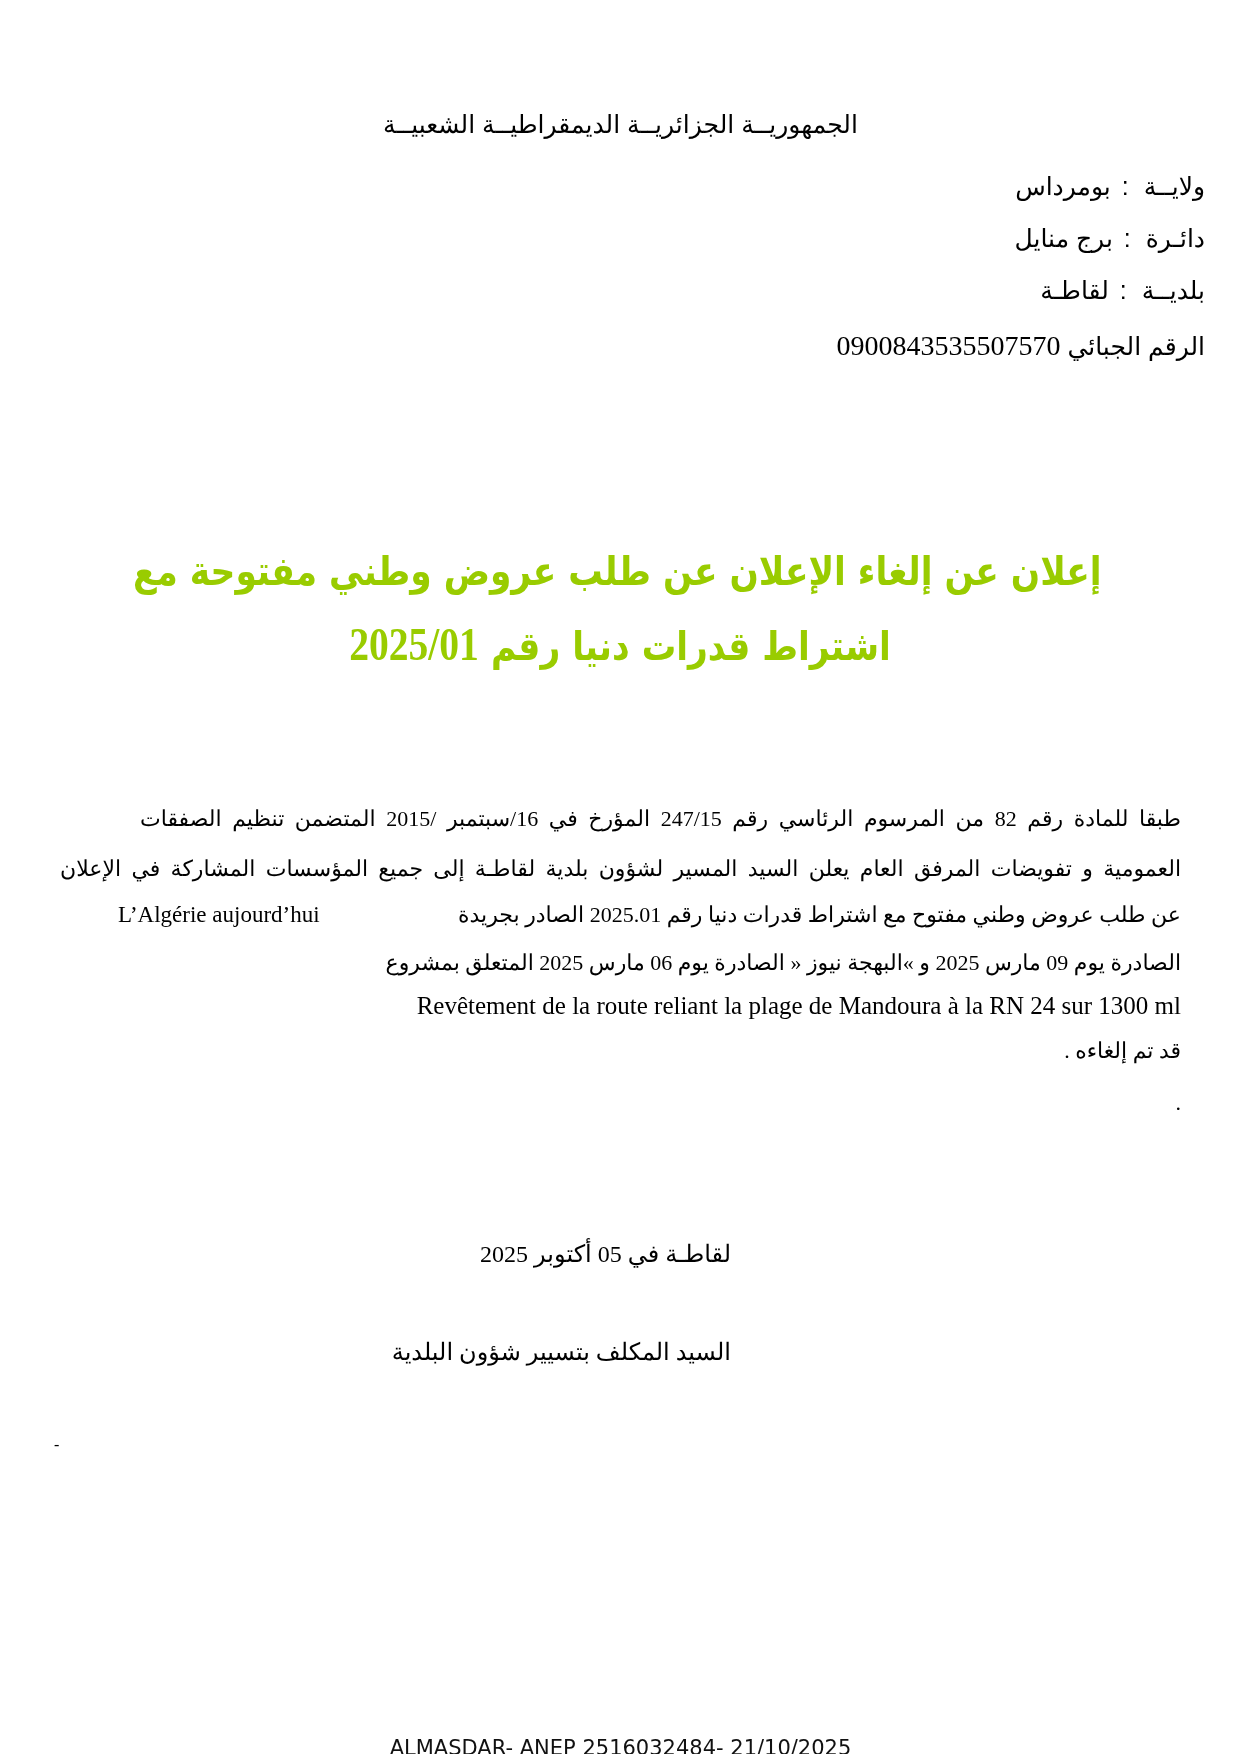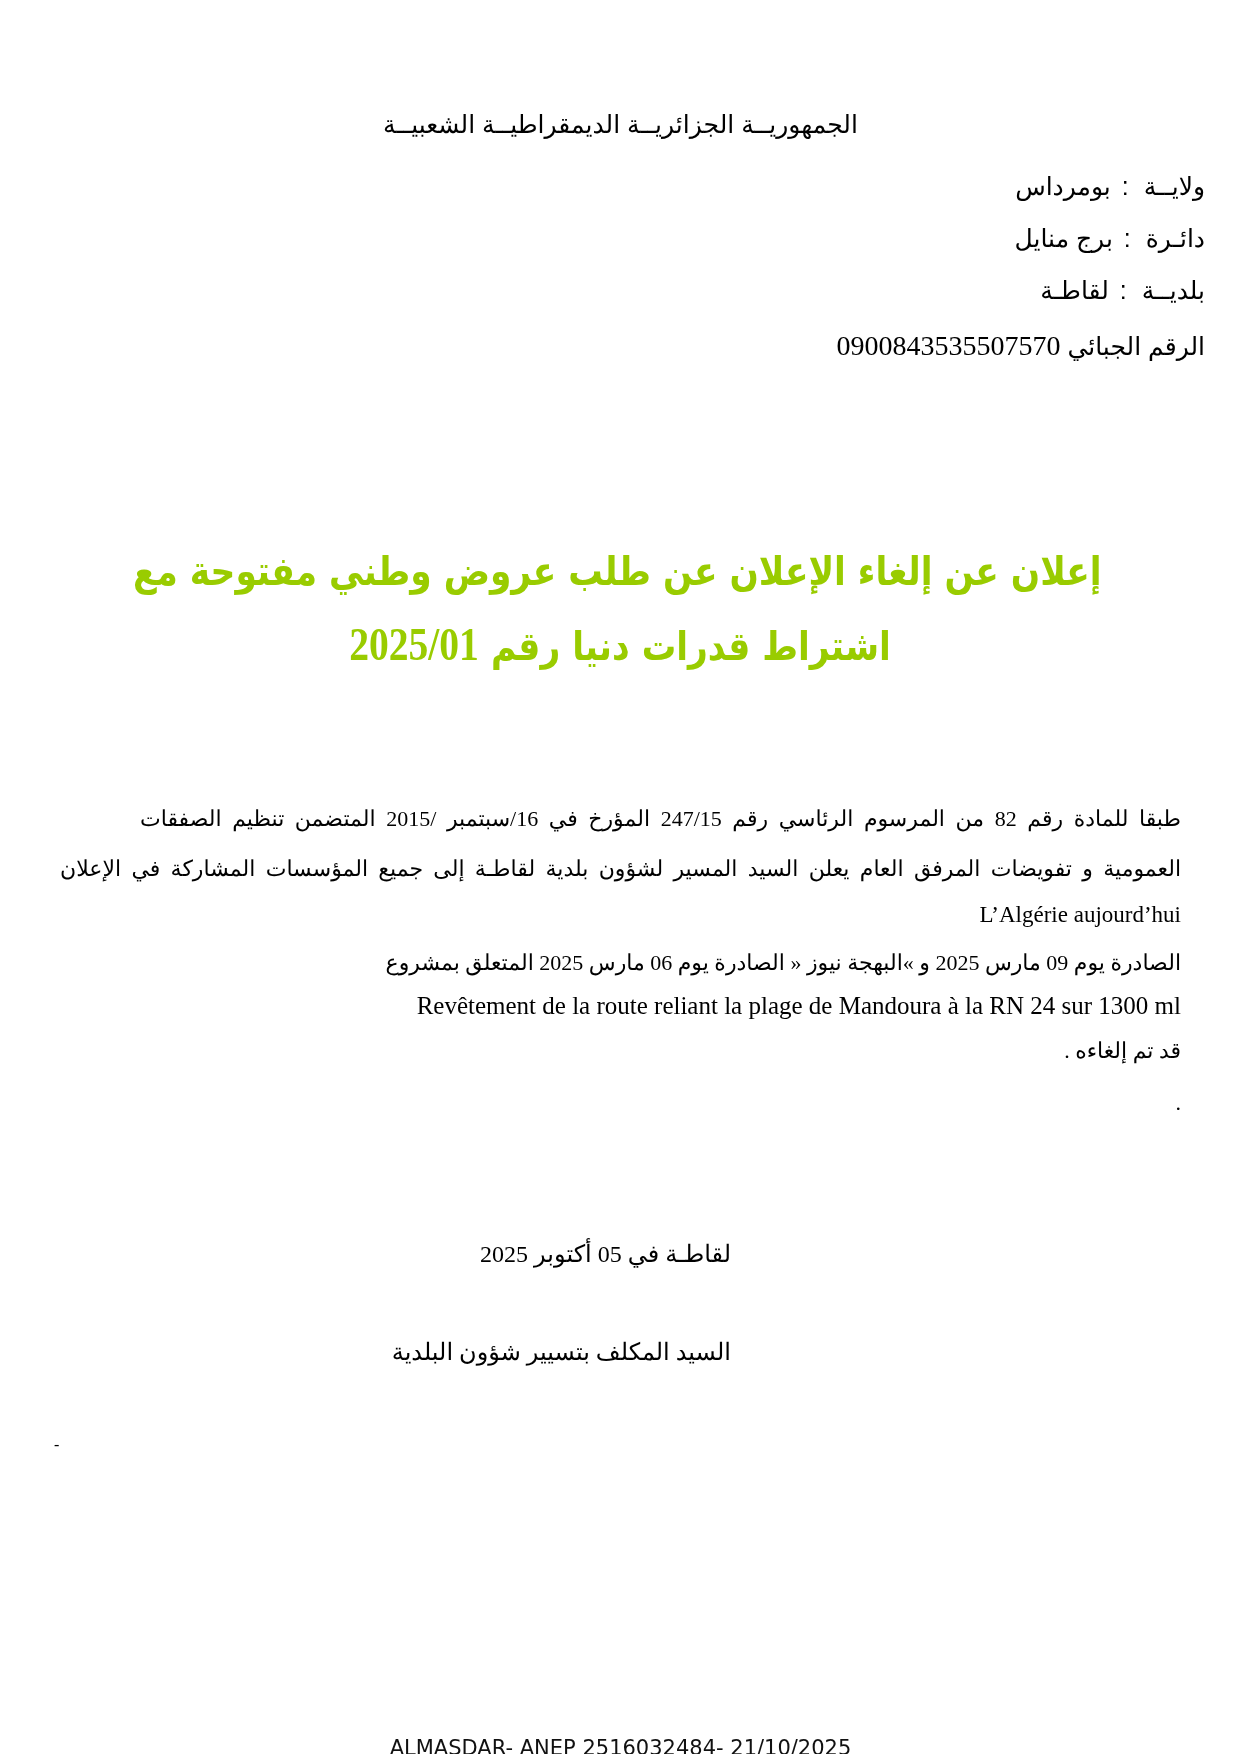--- a/index.html
+++ b/index.html
@@ -67,20 +67,21 @@
 
 <div class="abs rtl title" style="top:548px;">إعلان عن إلغاء الإعلان عن طلب عروض وطني مفتوحة مع</div>
 <div class="abs rtl title" style="top:618px;">
   <span>اشتراط قدرات دنيا  رقم</span>
   <span class="title-num">2025/01</span>
 </div>
 
 <div class="abs rtl body-line" style="top:806px; left:140px; text-align:justify; text-align-last:justify;">طبقا للمادة رقم 82 من المرسوم الرئاسي رقم 247/15 المؤرخ في 16/سبتمبر /2015 المتضمن تنظيم الصفقات</div>
 <div class="abs rtl body-line" style="top:856px; left:60px; text-align:justify; text-align-last:justify;">العمومية و تفويضات المرفق العام يعلن السيد المسير لشؤون  بلدية لقاطـة  إلى جميع المؤسسات  المشاركة في  الإعلان</div>
 <div class="abs rtl body-line" style="top:902px; left:118px; display:flex; justify-content:space-between;">
+  <span>عن طلب عروض وطني مفتوح مع اشتراط قدرات دنيا رقم 2025.01  الصادر بجريدة</span>
   <span class="latin" style="direction:ltr;">L’Algérie aujourd’hui</span>
 </div>
 <div class="abs rtl body-line" style="top:950px;">الصادرة يوم 09 مارس   2025 و »البهجة نيوز « الصادرة يوم 06  مارس 2025 المتعلق بمشروع</div>
 <div class="abs fr-line" style="top:992px;">Revêtement de la route reliant la plage de Mandoura à la RN 24 sur 1300 ml</div>
 <div class="abs rtl body-line" style="top:1038px;">قد تم إلغاءه .</div>
 <div class="abs rtl body-line" style="top:1090px;">.</div>
 
 <div class="abs rtl sign" style="top:1240px; right:510px;">لقاطـة في  05 أكتوبر  2025</div>
 <div class="abs rtl sign" style="top:1338px; right:510px;">السيد المكلف بتسيير شؤون البلدية</div>
 

